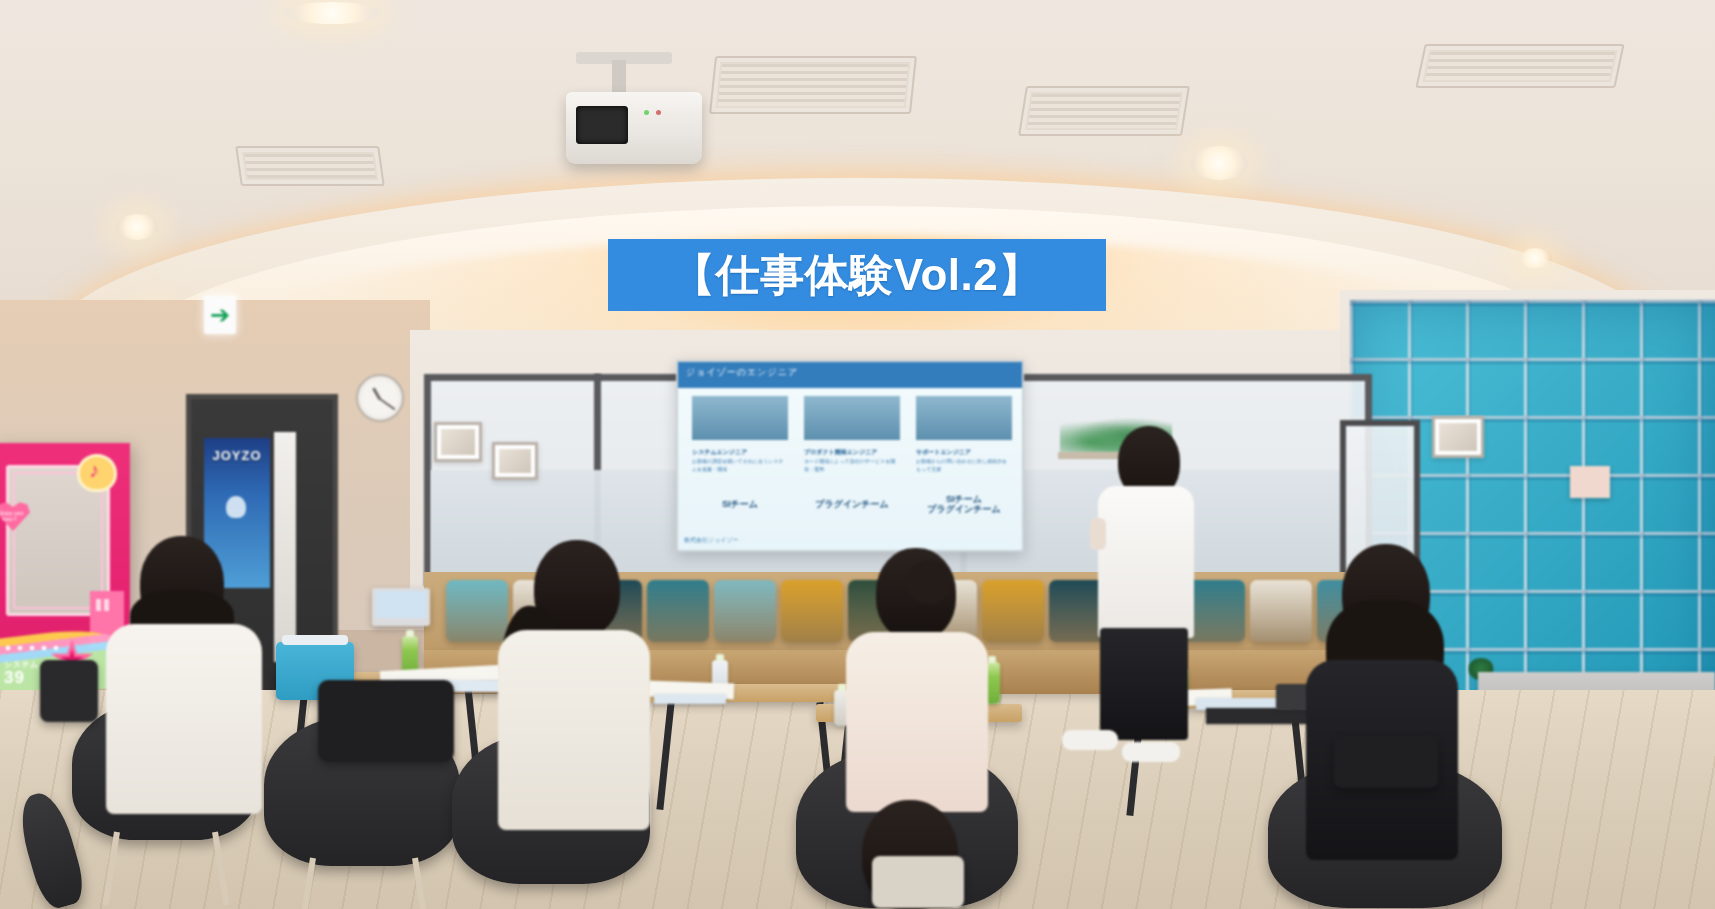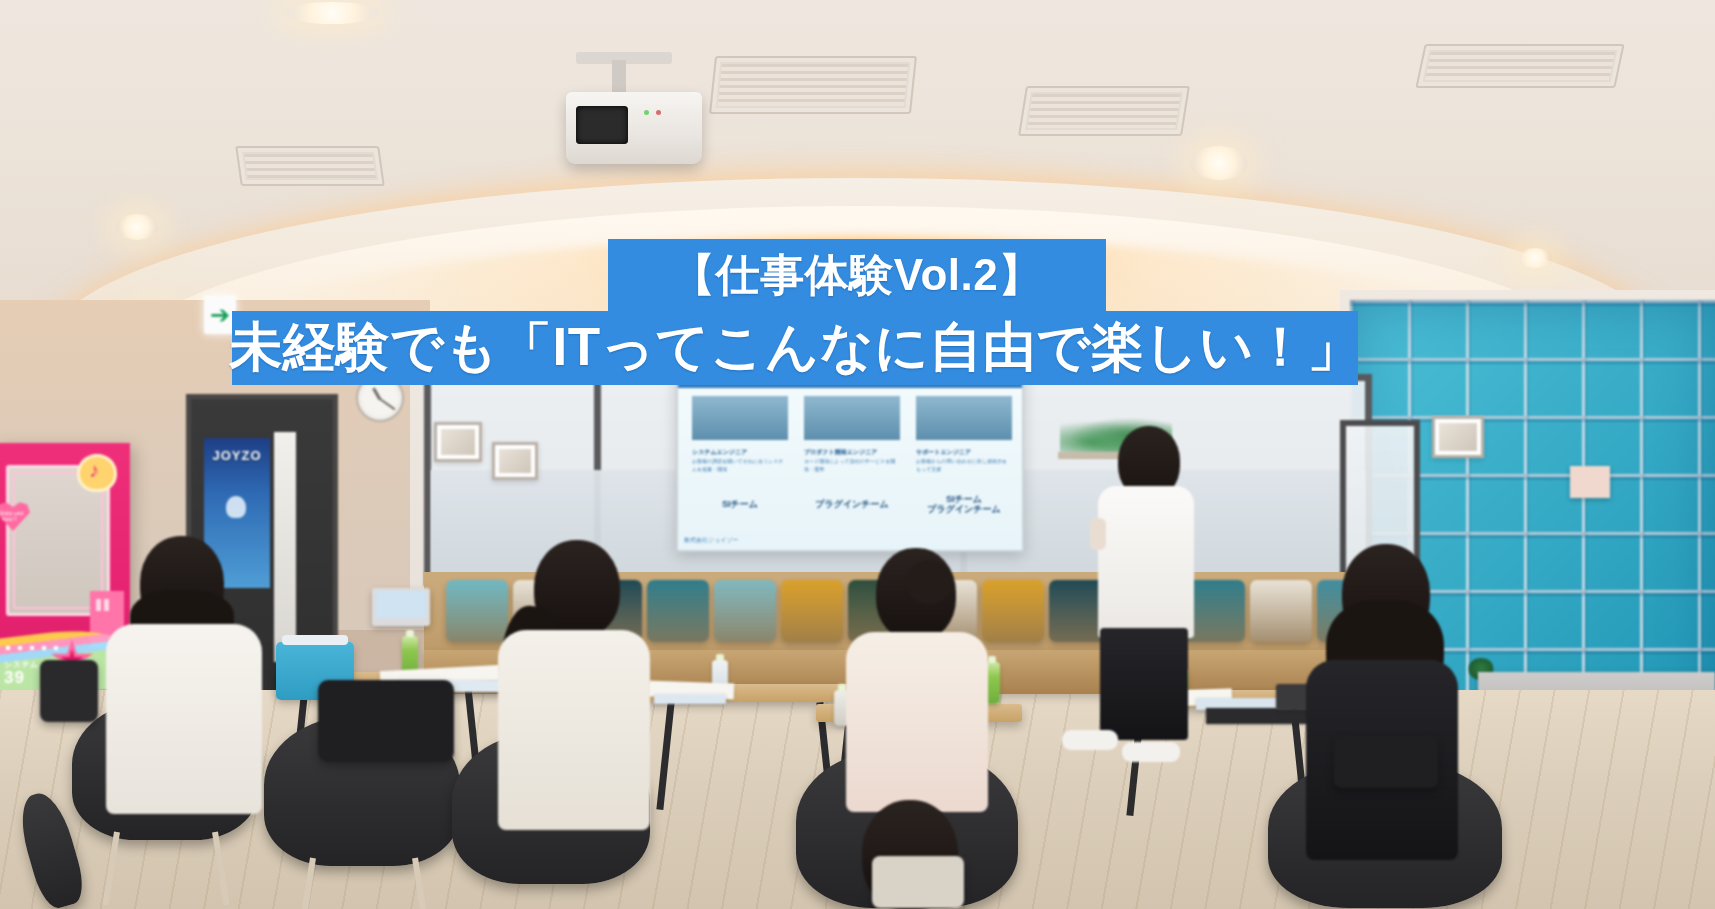--- a/index.html
+++ b/index.html
@@ -525,16 +525,15 @@
 
     <div class="bag blurfx" style="left:318px;top:680px;width:136px;height:82px;"></div>
     <div class="bag blurfx" style="left:1334px;top:736px;width:104px;height:52px;border-radius:8px;"></div>
     <div class="bag blurfx" style="left:872px;top:856px;width:92px;height:52px;background:#d9d2c6;border-radius:8px;"></div>
     <div class="bag blurfx" style="left:40px;top:660px;width:58px;height:62px;background:#2a2a2c;border-radius:8px;"></div>
 
   </div>
 
   <div class="title-wrap">
     <div class="band" id="band1" style="background: rgb(51, 140, 224);">【仕事体験Vol.2】</div>
-    <div class="band" id="band2" style="background: rgb(51, 140, 224);">未経験でも「ITってこんなに自由で楽しい！」</div>
   </div>
 
 </div>
 
 </body></html>

